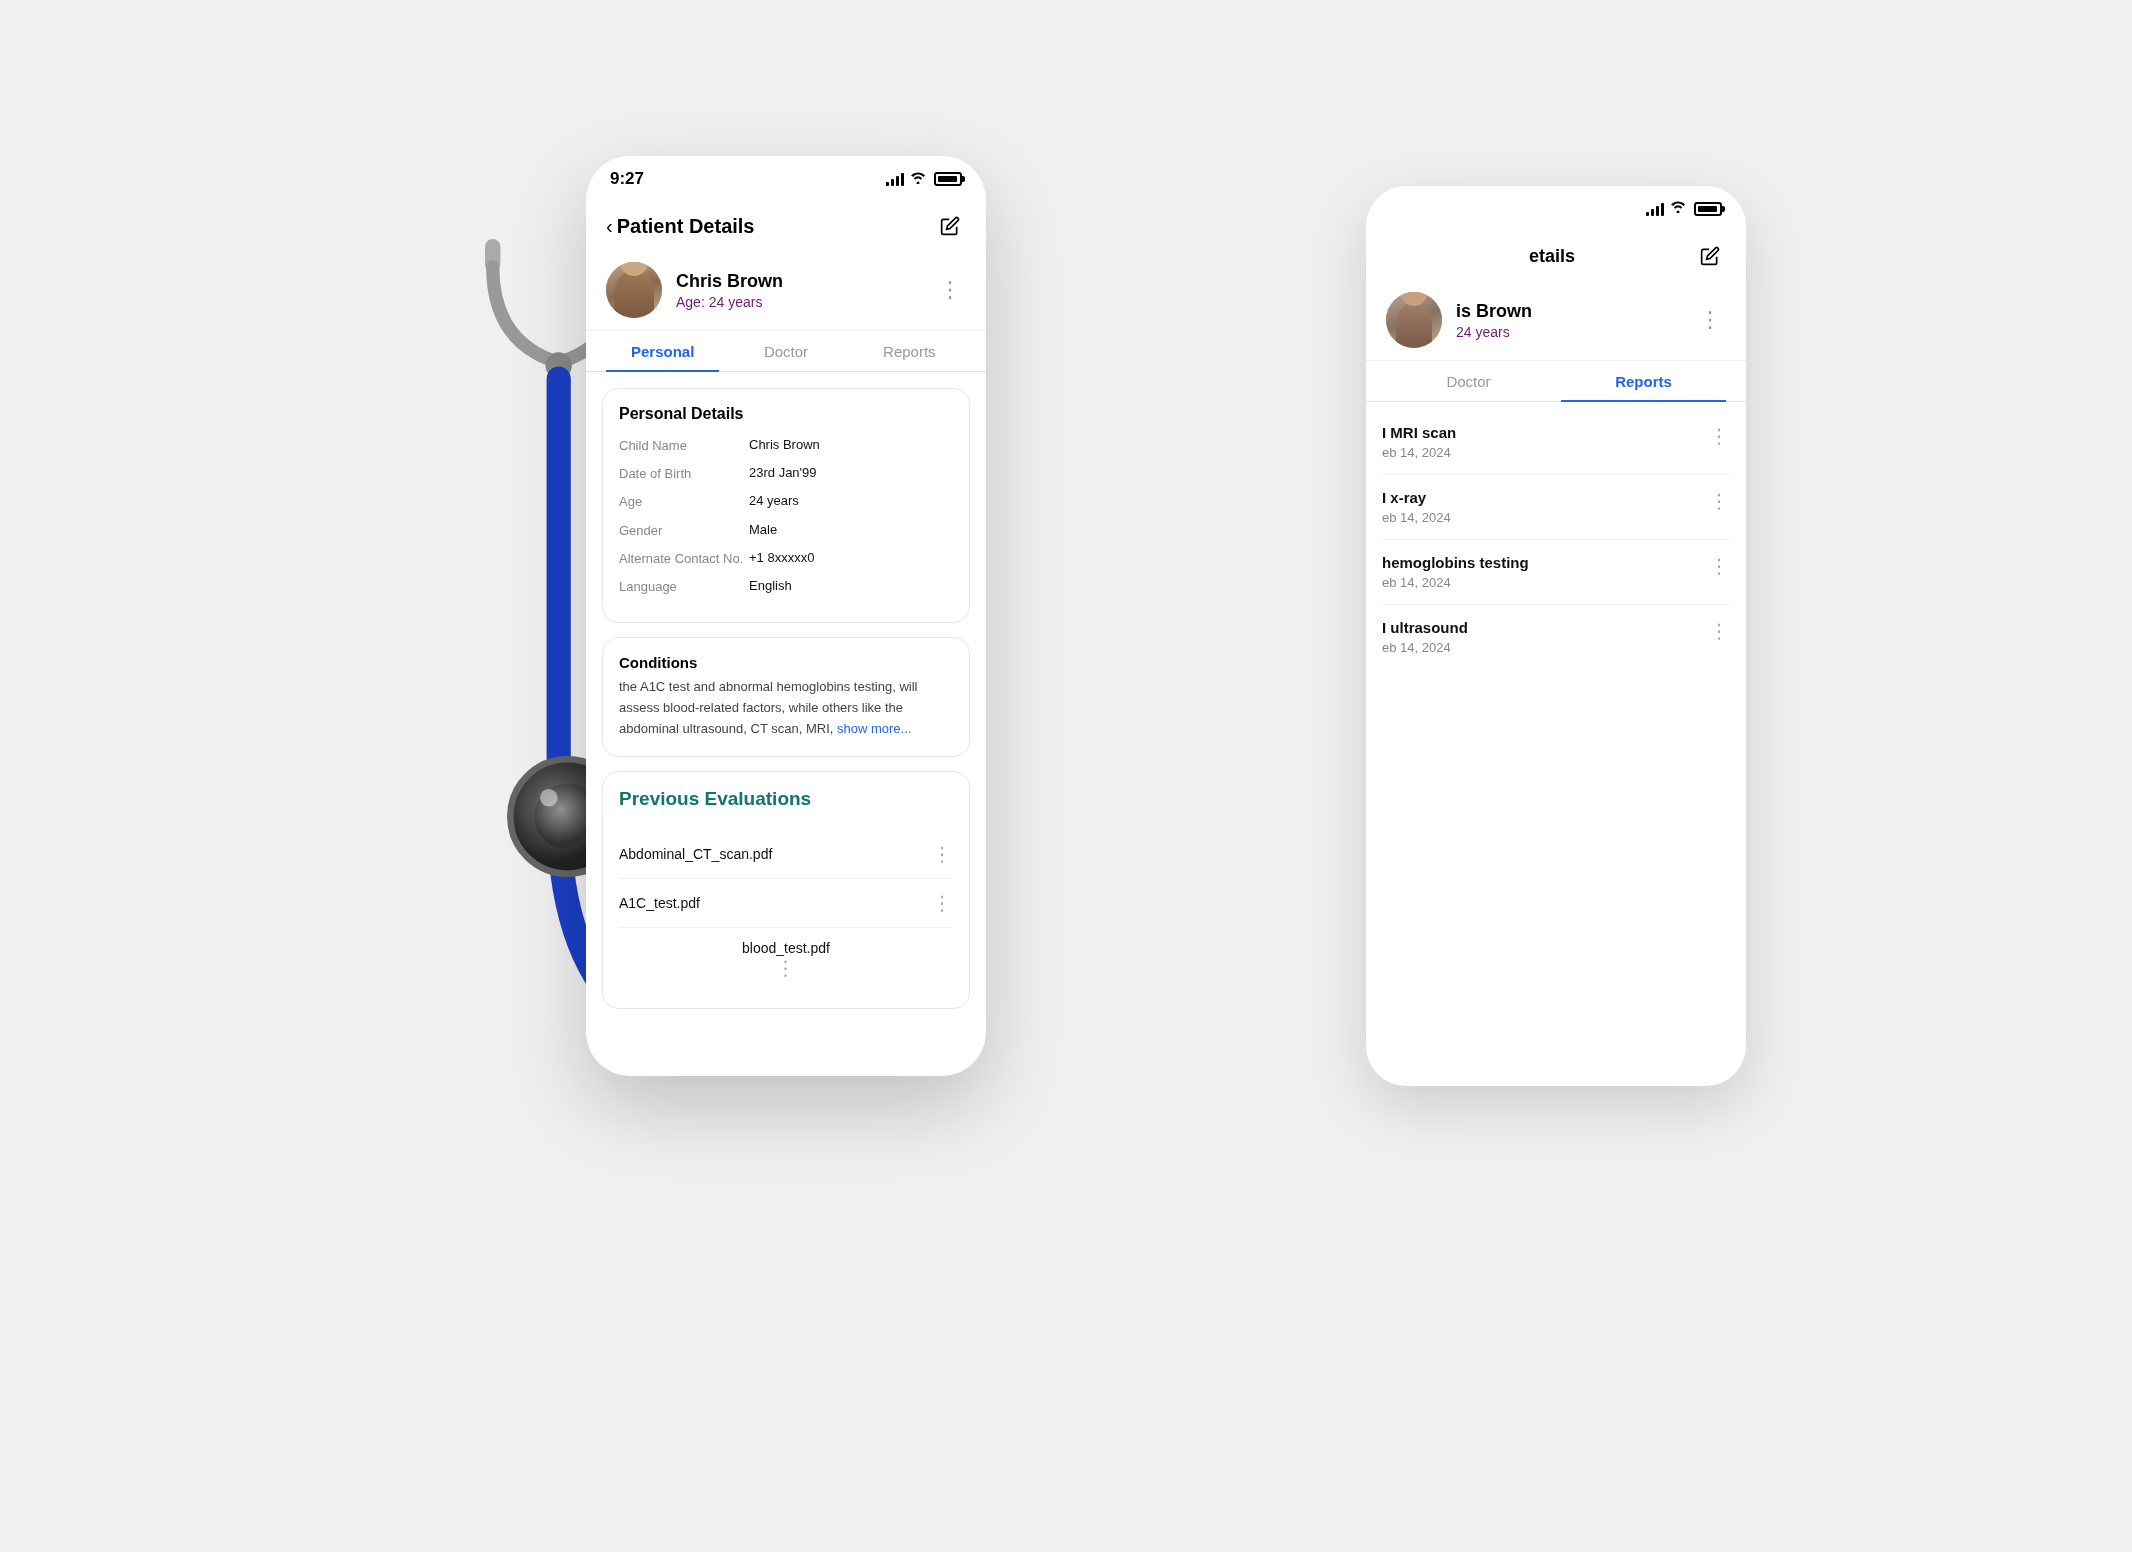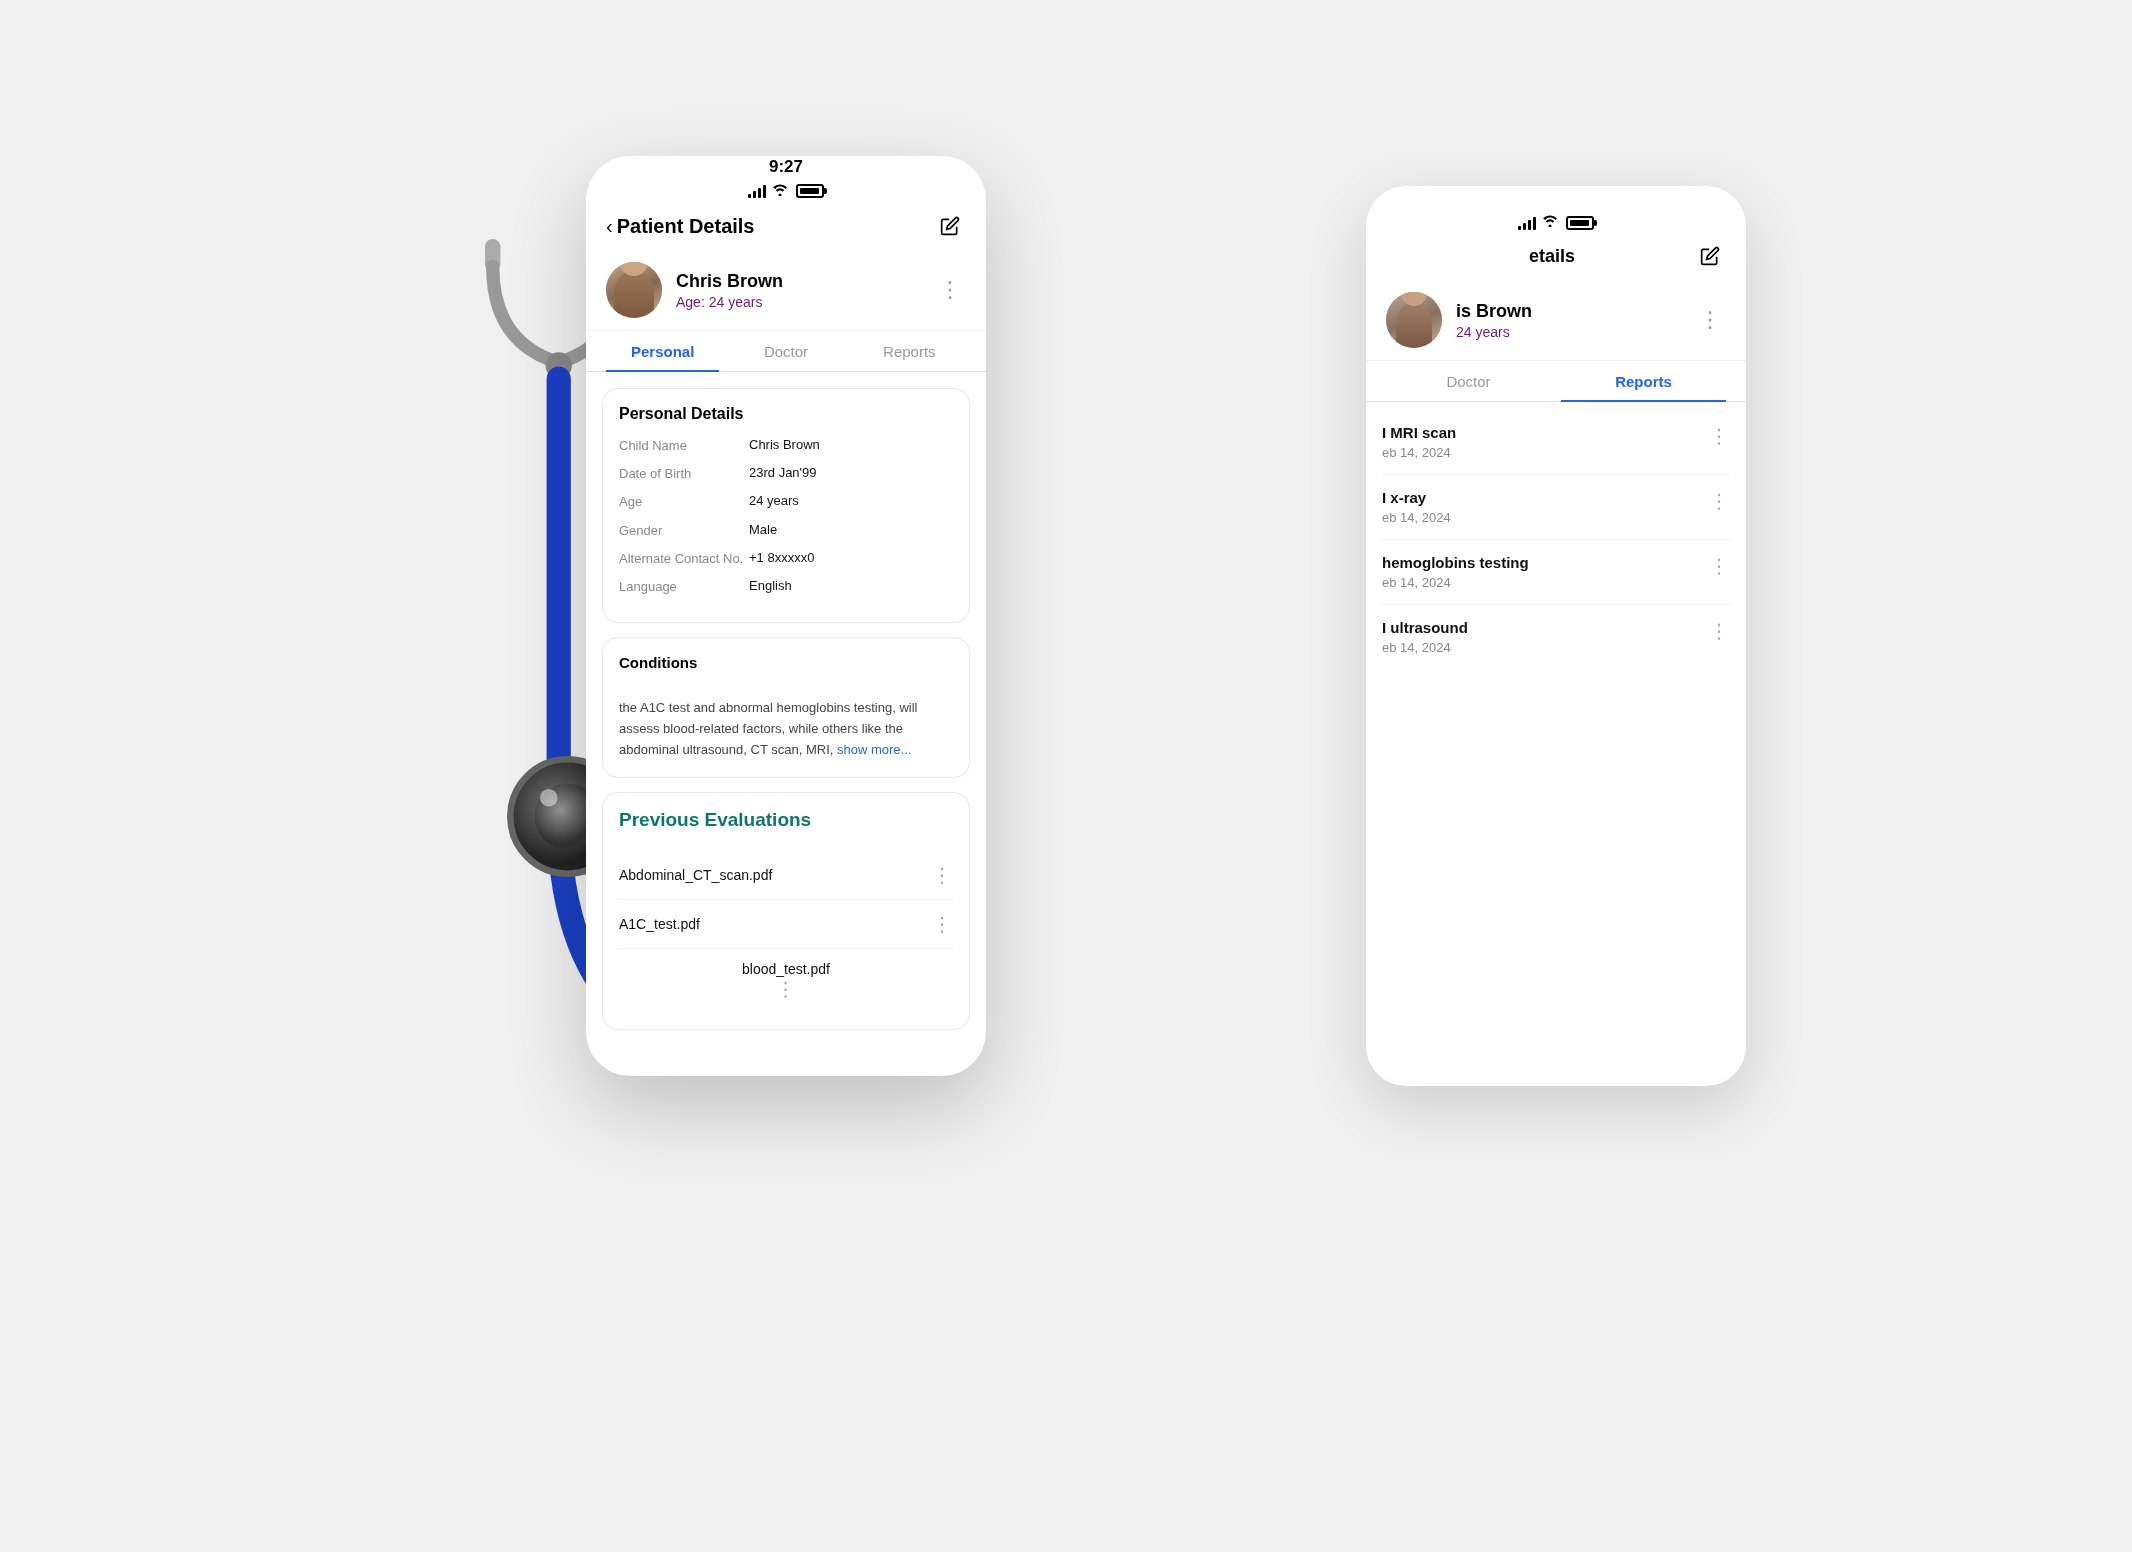--- a/index.html
+++ b/index.html
@@ -59,21 +59,20 @@
       z-index: 4;
     }
 
     
     .status-bar {
       display: flex;
       justify-content: space-between;
       align-items: center;
       padding: 1px 24px 0;
       height: 44px;
-      flex-direction: column;
     }
 
     .status-time {
       font-size: 17px;
       font-weight: 600;
       color: #000;
     }
 
     .status-icons {
       display: flex;
@@ -309,21 +308,21 @@
       border: 1px solid #e8e8e8;
       border-radius: 16px;
       padding: 16px;
       margin-bottom: 14px;
     }
 
     .conditions-title {
       font-size: 15px;
       font-weight: 700;
       color: #000;
-      margin-bottom: 27px;
+      margin-bottom: 6px;
     }
 
     .conditions-text {
       font-size: 13px;
       color: #444;
       line-height: 1.6;
     }
 
     .show-more {
       color: #2563eb;

